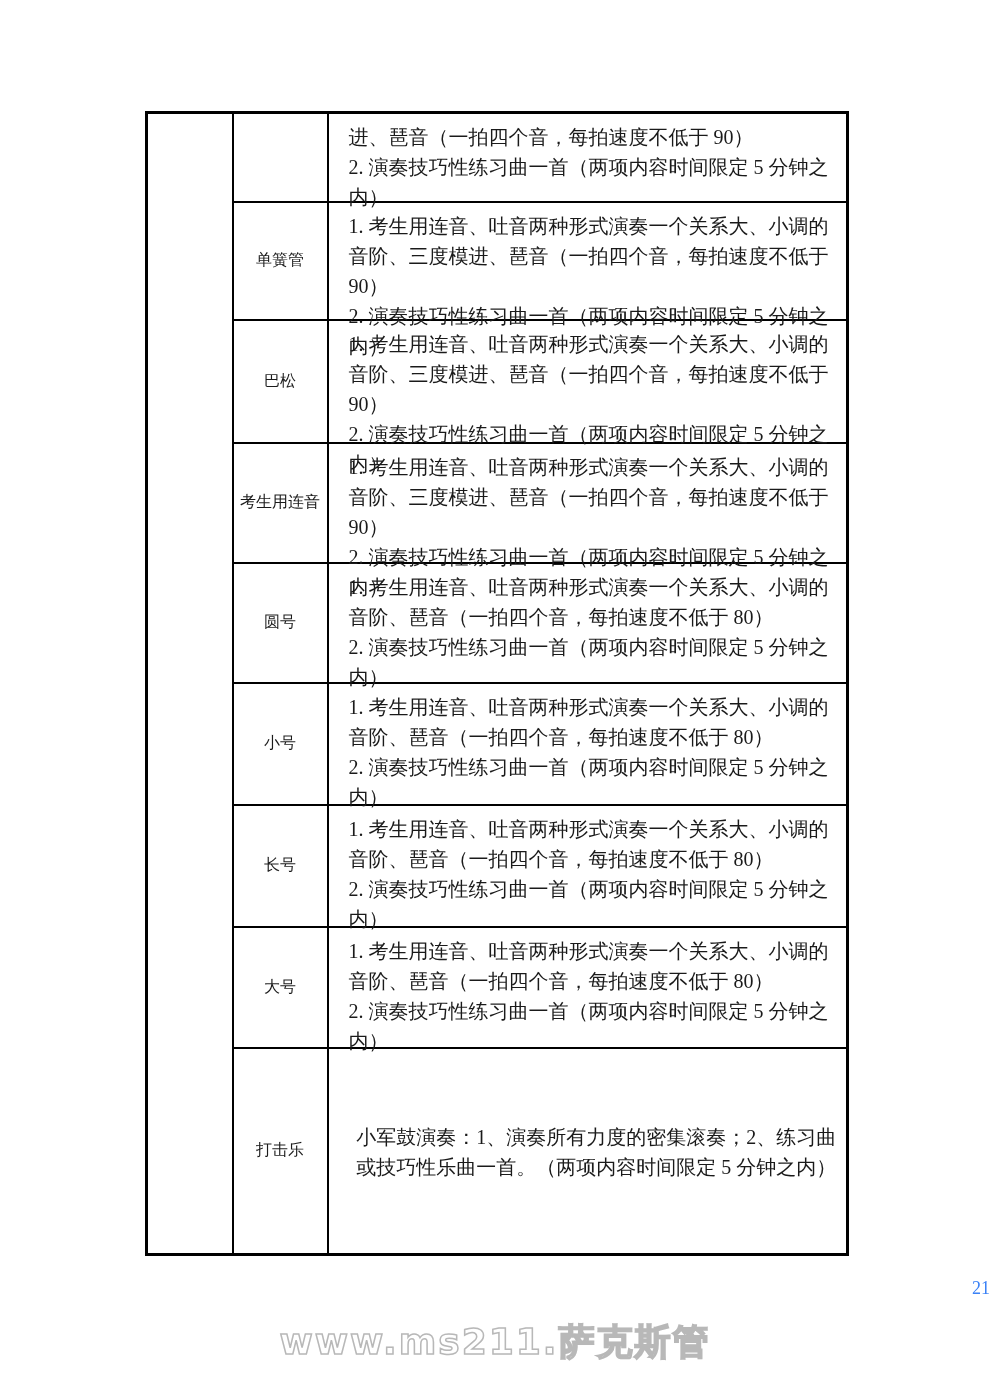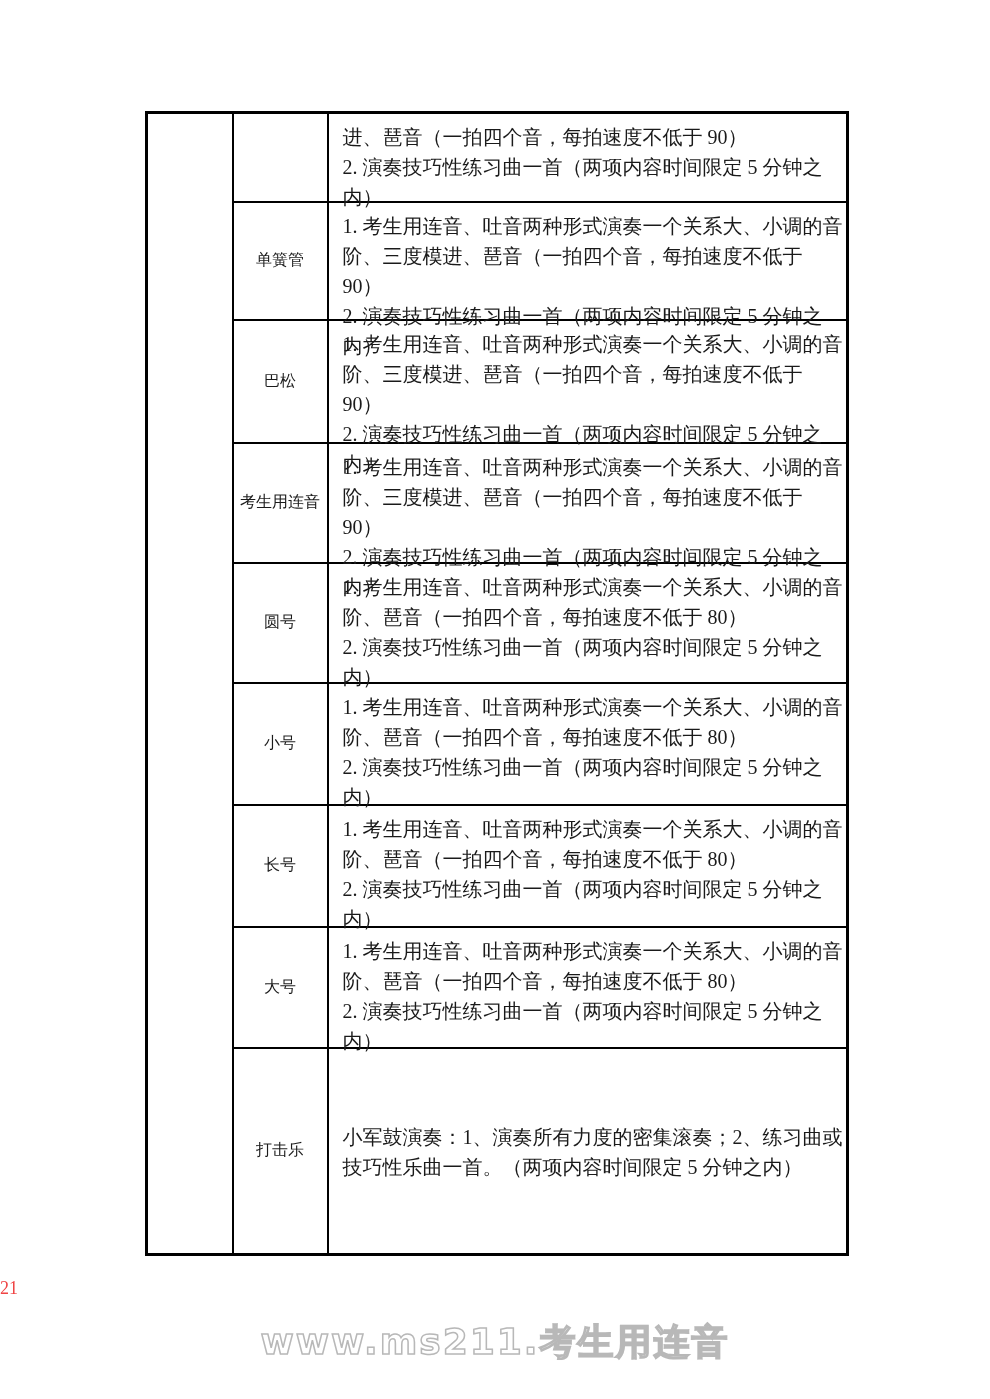--- a/index.html
+++ b/index.html
@@ -31,42 +31,42 @@
     text-align:center;
     font-size:16px;
     color:#1a1a1a;
   }
   td.req{position:relative;vertical-align:top;}
   .req-inner{
     position:absolute;inset:0;
     box-sizing:border-box;
     display:flex;flex-direction:column;
     justify-content:space-between;
-    padding:8px 2px 5px 14px;
+    padding:8px 2px 5px 20px;
     font-size:20px;
     line-height:30px;
     color:#1a1a1a;
   }
-  .req-inner.single{justify-content:center;}
+  .req-inner.single{justify-content:center;text-align:center;}
   .req-inner p{margin:0;}
   tr.r0{height:89px;}
   tr.r1{height:118px;}
   tr.r2{height:123px;}
   tr.r3{height:120px;}
   tr.r4{height:120px;}
   tr.r5{height:122px;}
   tr.r6{height:122px;}
   tr.r7{height:121px;}
   tr.r8{height:207px;}
   .page-number{
     position:absolute;
     top:1278px;left:0;width:100%;
-    text-align:left;
+    text-align:right;
     font-size:18px;
-    color:#ef4444;
+    color:#3b82f6;
   }
   .watermark{
     position:absolute;
     top:1318px;left:50%;
     transform:translateX(-50%);
     font-family:"DejaVu Sans","Liberation Sans",sans-serif;
     font-weight:bold;
     font-size:36px;
     letter-spacing:2px;
     color:#ffffff;
@@ -165,15 +165,15 @@
         <td class="req">
           <div class="req-inner single">
             <p>小军鼓演奏：1、演奏所有力度的密集滚奏；2、练习曲或技巧性乐曲一首。（两项内容时间限定 5 分钟之内）</p>
           </div>
         </td>
       </tr>
     </tbody>
   </table>
 
   <div class="page-number">21</div>
-  <div class="watermark">www.ms211.考生用连音</div>
+  <div class="watermark">www.ms211.萨克斯管</div>
 
 </div>
 
 </body></html>

